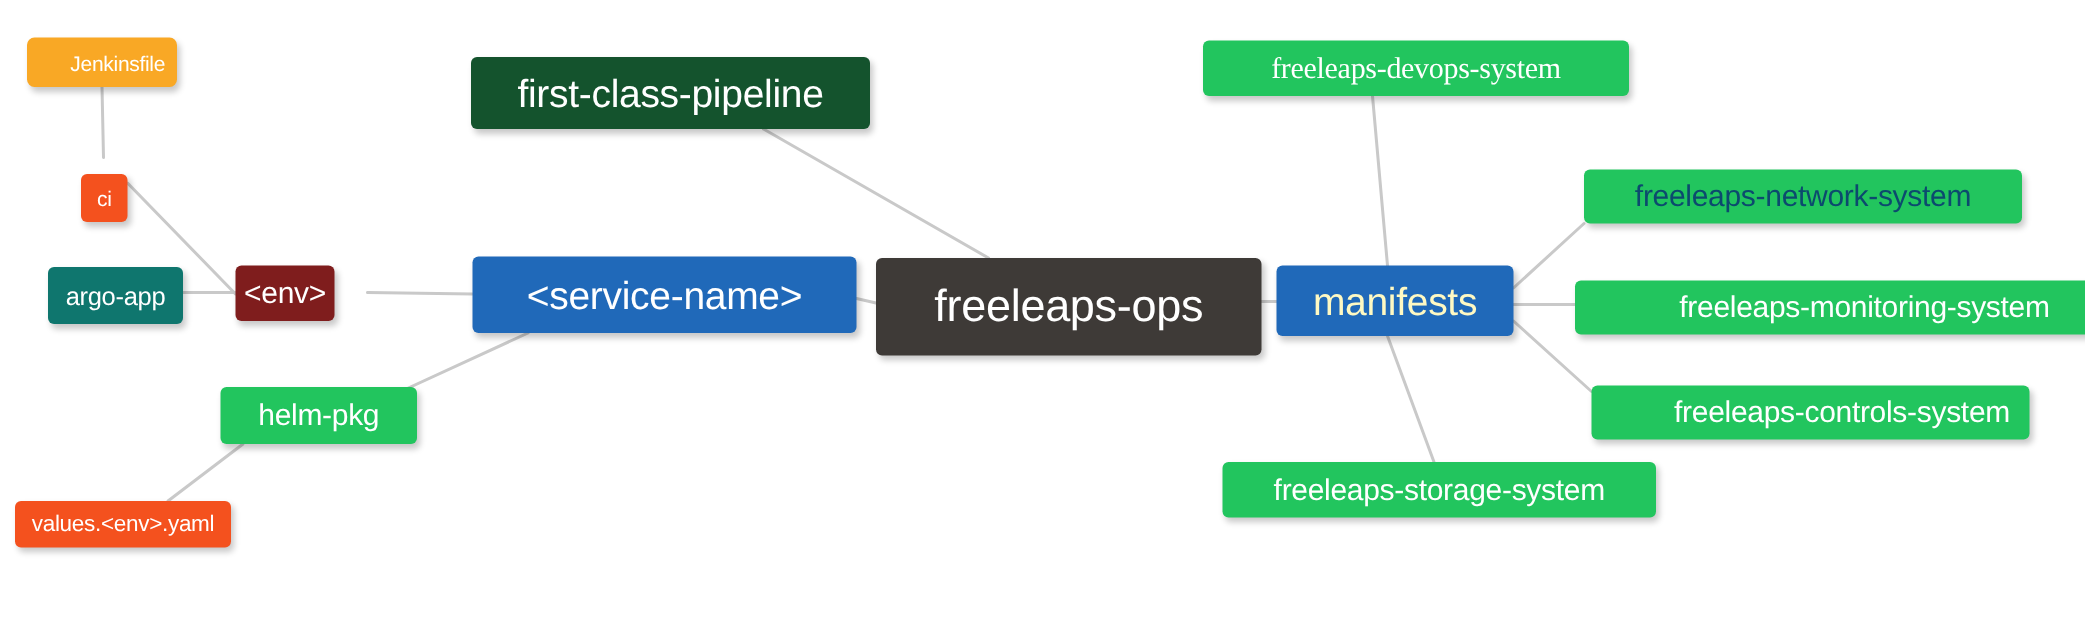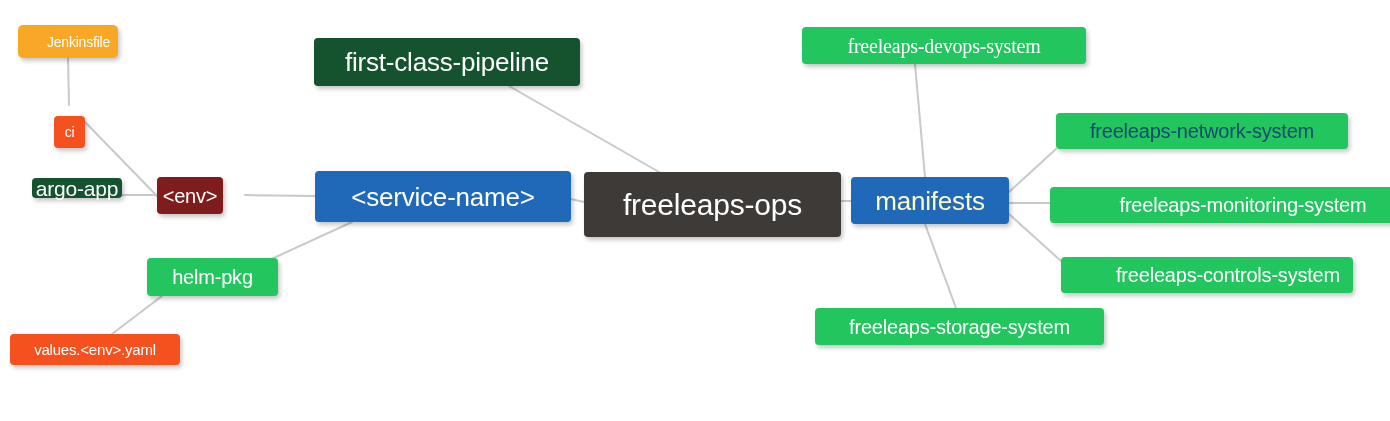--- a/index.html
+++ b/index.html
@@ -57,30 +57,30 @@
       <line x1="1009" y1="214" x2="1061" y2="261" stroke="#c9c9c9" stroke-width="2" stroke-linecap="round"></line>
       <line x1="925" y1="224" x2="956" y2="308" stroke="#c9c9c9" stroke-width="2" stroke-linecap="round"></line>
     </svg>
   <div id="node-layer">
       <div class="node" style="left: 18px; top: 25px; width: 100px; height: 33px; background: rgb(249, 168, 37); font-size: 14px; border-radius: 5px; color: rgb(255, 255, 255); padding-left: 21px;">
         <span>Jenkinsfile</span>
       </div>
       <div class="node" style="left: 54px; top: 105px; width: 31px; height: 32px; background: rgb(244, 81, 30); font-size: 14px; border-radius: 4px; color: rgb(255, 255, 255); margin-top: 11px;">
         <span>ci</span>
       </div>
-      <div class="node" style="left: 32px; top: 178px; width: 90px; height: 20px; background: #14532d; font-size: 21px; border-radius: 4px; color: rgb(255, 255, 255);">
+      <div class="node" style="left: 32px; top: 178px; width: 90px; height: 38px; background: #0f766e; font-size: 17px; border-radius: 4px; color: rgb(255, 255, 255);">
         <span>argo-app</span>
       </div>
       <div class="node" style="left: 157px; top: 177px; width: 66px; height: 37px; background: #7f1d1d; font-size: 20px; border-radius: 4px; color: rgb(255, 255, 255);">
         <span>&lt;env&gt;</span>
       </div>
       <div class="node" style="left: 147px; top: 258px; width: 131px; height: 38px; background: rgb(34, 197, 94); font-size: 20px; border-radius: 4px; color: rgb(255, 255, 255);">
         <span>helm-pkg</span>
       </div>
-      <div class="node" style="left: 10px; top: 334px; width: 170px; height: 31px; background: rgb(244, 81, 30); font-size: 15px; border-radius: 4px; color: rgb(255, 255, 255);">
+      <div class="node" style="left: 10px; top: 334px; width: 144px; height: 31px; background: rgb(244, 81, 30); font-size: 15px; border-radius: 4px; color: rgb(255, 255, 255);">
         <span>values.&lt;env&gt;.yaml</span>
       </div>
       <div class="node" style="left: 314px; top: 38px; width: 266px; height: 48px; background: #14532d; font-size: 26px; border-radius: 4px; color: rgb(255, 255, 255);">
         <span>first-class-pipeline</span>
       </div>
       <div class="node" style="left: 315px; top: 171px; width: 256px; height: 51px; background: rgb(32, 105, 185); font-size: 26px; border-radius: 4px; color: rgb(255, 255, 255);">
         <span>&lt;service-name&gt;</span>
       </div>
       <div class="node" style="left: 584px; top: 172px; width: 257px; height: 65px; background: rgb(62, 58, 55); font-size: 30px; border-radius: 4px; color: rgb(255, 255, 255);">
         <span>freeleaps-ops</span>

